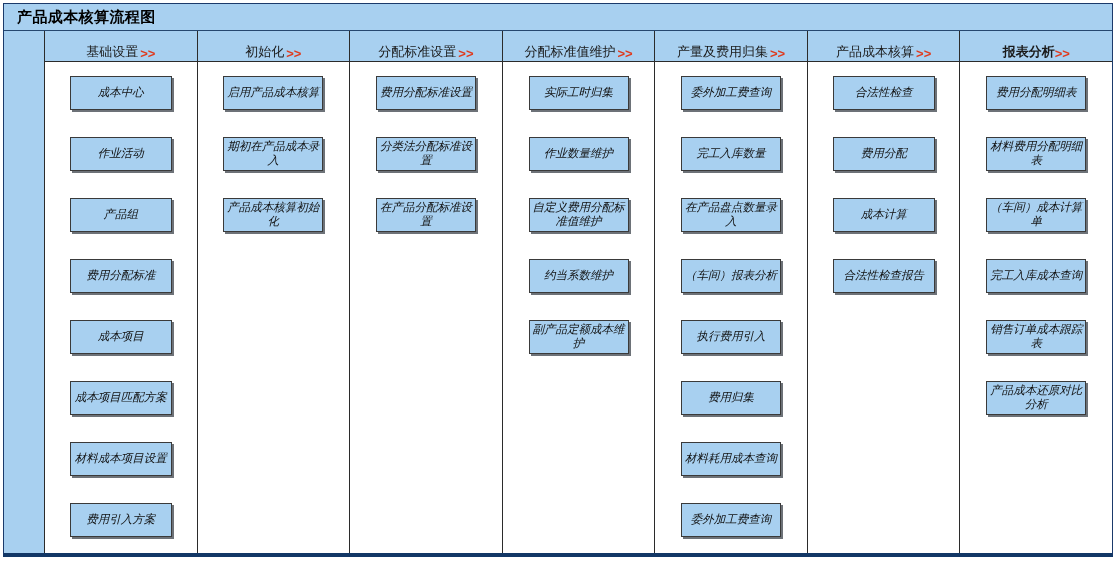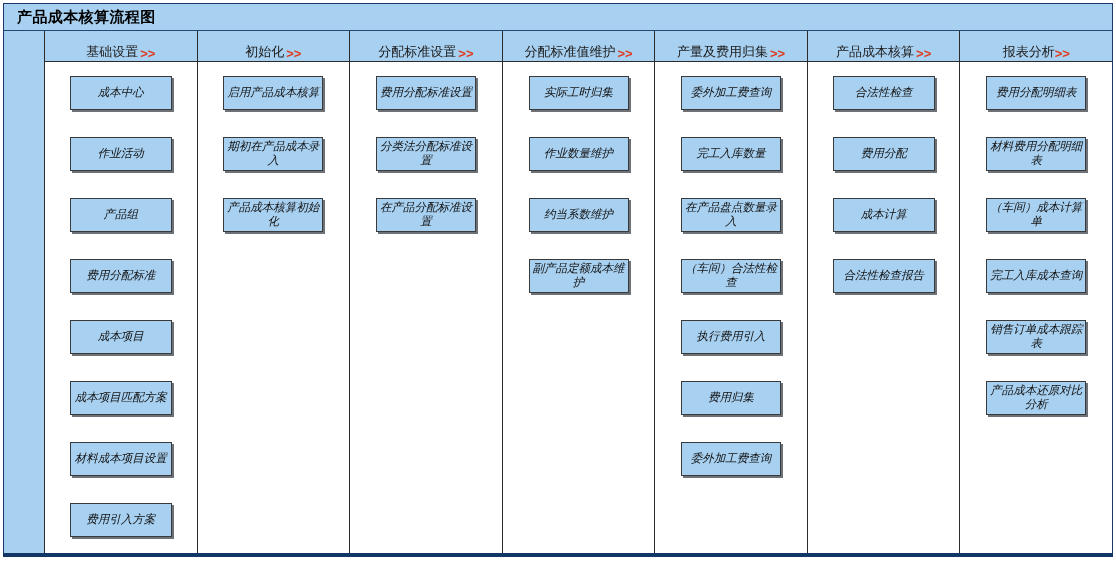--- a/index.html
+++ b/index.html
@@ -91,21 +91,21 @@
     align-items: flex-end;
     justify-content: center;
     box-sizing: border-box;
   }
   .col-head-label {
     font-size: 13px;
     color: #1a1a1a;
     white-space: nowrap;
     font-family: "Liberation Serif", "DejaVu Serif", serif;
   }
-  .col-head.bold .col-head-label { font-weight: normal; }
+  .col-head.bold .col-head-label { font-weight: bold; }
   .arrow {
     color: #e03a1e;
     font-weight: bold;
     font-size: 13px;
     margin-left: 2px;
     font-family: "Liberation Sans", sans-serif;
   }
   .col-head.bold .arrow { margin-left: 0px; }
 
   .col-body {
@@ -194,36 +194,38 @@
             </div>
           </div>
           <div class="col">
             <div class="col-head">
               <span class="col-head-label">分配标准值维护</span>
               <span class="arrow">&gt;&gt;</span>
             </div>
             <div class="col-body">
               <div class="node">实际工时归集</div>
               <div class="node">作业数量维护</div>
+              <div class="node">自定义费用分配标准值维护</div>
               <div class="node">约当系数维护</div>
               <div class="node">副产品定额成本维护</div>
             </div>
           </div>
           <div class="col">
             <div class="col-head">
               <span class="col-head-label">产量及费用归集</span>
               <span class="arrow">&gt;&gt;</span>
             </div>
             <div class="col-body">
               <div class="node">委外加工费查询</div>
               <div class="node">完工入库数量</div>
               <div class="node">在产品盘点数量录入</div>
-              <div class="node">（车间）合法性检查</div>
+              <div class="node">（车间）报表分析</div>
               <div class="node">执行费用引入</div>
               <div class="node">费用归集</div>
+              <div class="node">材料耗用成本查询</div>
               <div class="node">委外加工费查询</div>
             </div>
           </div>
           <div class="col">
             <div class="col-head">
               <span class="col-head-label">产品成本核算</span>
               <span class="arrow">&gt;&gt;</span>
             </div>
             <div class="col-body">
               <div class="node">合法性检查</div>

